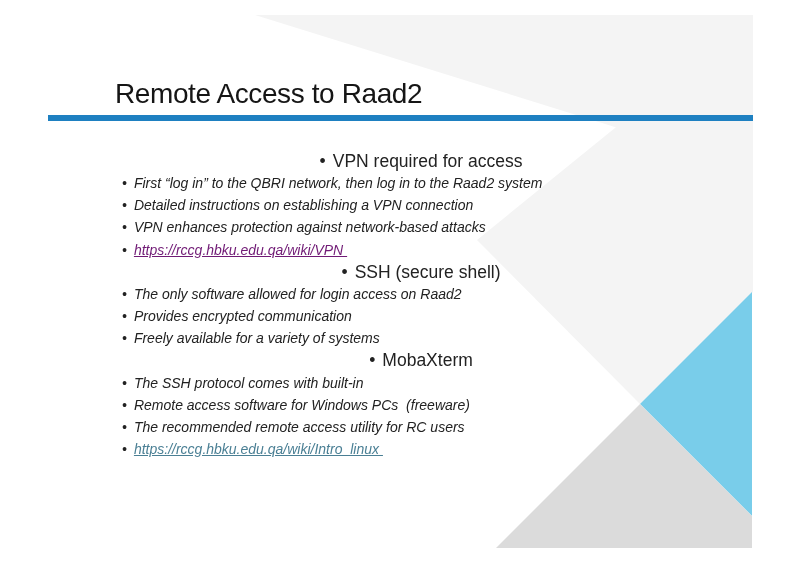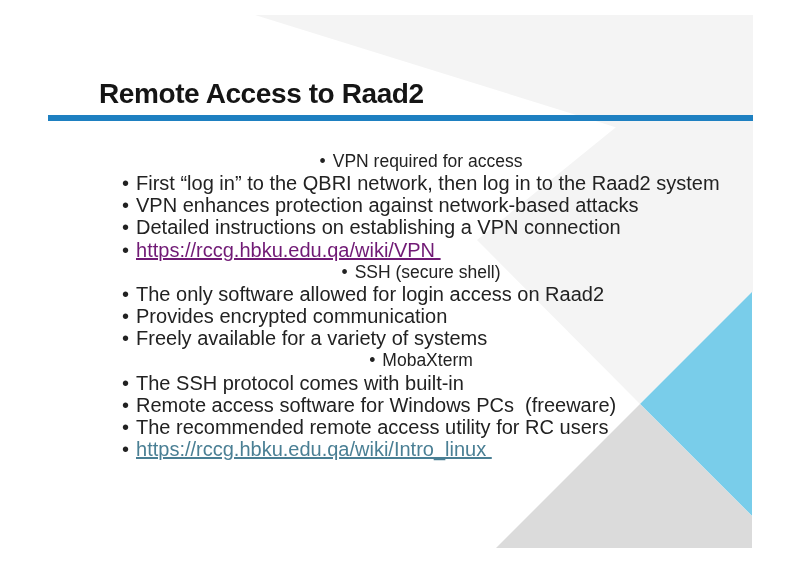--- a/index.html
+++ b/index.html
@@ -6,45 +6,45 @@
   .slide{
     position:relative;
     width:800px;height:566px;
     background:#ffffff;
     overflow:hidden;
     font-family:"Liberation Sans","DejaVu Sans",sans-serif;
   }
   .shapes{position:absolute;left:0;top:0;width:800px;height:566px;}
   .title{
     position:absolute;
-    left:99px;top:78px;
+    left:115px;top:78px;
     margin:0;
     font-size:28px;
     line-height:32px;
-    font-weight:700;
+    font-weight:400;
     letter-spacing:-0.4px;
     color:#151515;
   }
   .accent-rule{
     position:absolute;
     left:48px;top:115px;
     width:705px;height:6px;
   }
   .content{
     position:absolute;
     left:97px;top:150px;
     width:648px;
     color:#222222;
   }
   .line{
     line-height:22.15px;
     white-space:pre-wrap;
   }
   .l1{font-size:17.5px;text-align:center;}
-  .l2{font-size:20px;padding-left:25px;}
+  .l2{font-size:14px;padding-left:25px;font-style:italic;}
   .l1::before{content:"•";margin-right:7px;}
   .l2::before{content:"•";margin-right:7px;}
   .wiki-link{text-decoration:underline;cursor:pointer;}
 </style>
 </head>
 <body>
 
 <div class="slide">
 
   <svg class="shapes" viewBox="0 0 800 566" xmlns="http://www.w3.org/2000/svg" aria-hidden="true">
@@ -58,22 +58,22 @@
     <polygon points="496,548 640,404 752,516 752,548" fill="#DBDBDB"></polygon>
   </svg>
 
   <h1 class="title" style="color: rgb(21, 21, 21);">Remote Access to Raad2</h1>
 
   <div class="accent-rule" style="background: rgb(30, 128, 193);"></div>
 
   <div class="content" style="color: rgb(34, 34, 34);">
       <div class="line l1">VPN required for access</div>
       <div class="line l2">First “log in” to the QBRI network, then log in to the Raad2 system</div>
+      <div class="line l2">Detailed instructions on establishing a VPN connection</div>
       <div class="line l2">VPN enhances protection against network-based attacks</div>
-      <div class="line l2">Detailed instructions on establishing a VPN connection</div>
       <div class="line l2"><a class="wiki-link" style="color: #701a75;">https://rccg.hbku.edu.qa/wiki/VPN </a></div>
       <div class="line l1">SSH (secure shell)</div>
       <div class="line l2">The only software allowed for login access on Raad2</div>
       <div class="line l2">Provides encrypted communication</div>
       <div class="line l2">Freely available for a variety of systems</div>
       <div class="line l1">MobaXterm</div>
       <div class="line l2">The SSH protocol comes with built-in</div>
       <div class="line l2">Remote access software for Windows PCs  (freeware)</div>
       <div class="line l2">The recommended remote access utility for RC users</div>
       <div class="line l2"><a class="wiki-link" style="color: rgb(74, 127, 148); margin-top: 24px;">https://rccg.hbku.edu.qa/wiki/Intro_linux </a></div>

